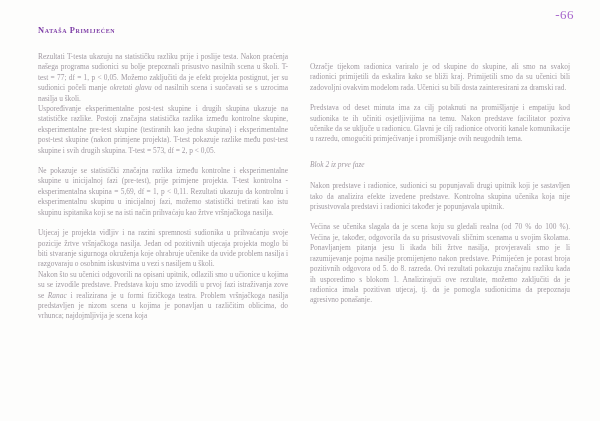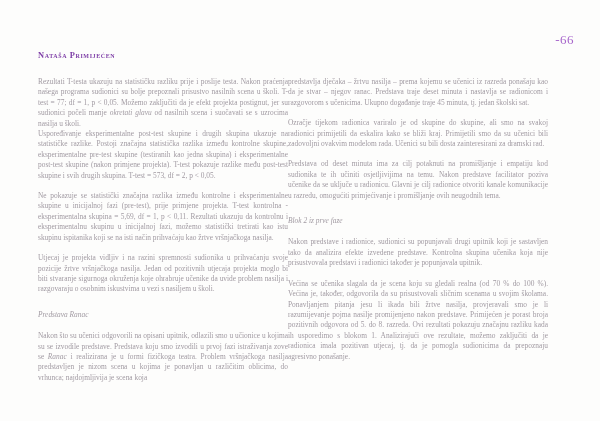--- a/index.html
+++ b/index.html
@@ -7,21 +7,20 @@
     padding: 0;
     background: #fdfdfc;
   }
   .page {
     position: relative;
     width: 600px;
     height: 390px;
     background: #fdfdfc;
     font-family: "Liberation Serif", serif;
     overflow: hidden;
-    margin-top: 25px;
   }
   .pagenum {
     position: absolute;
     top: 7px;
     right: 26px;
     font-size: 13px;
     color: #a766cb;
     letter-spacing: 0.5px;
     font-family: "Liberation Serif", serif;
   }
@@ -33,20 +32,21 @@
     font-size: 8.4px;
     letter-spacing: 0.6px;
     color: #7d3da6;
     font-weight: 600;
   }
   .columns {
     position: absolute;
     top: 52px;
     left: 38px;
     display: flex;
+    gap: 22px;
   }
   .col-left  { width: 250px; }
   .col-right { width: 260px; }
   p {
     margin: 0;
     font-size: 7.4px;
     line-height: 10.4px;
     color: #a19aa2;
     text-align: justify;
   }
@@ -70,26 +70,24 @@
 
   <div class="author">Nataša Primijećen</div>
 
   <div class="columns">
 
     <div class="col-left">
       <p><span>Rezultati T-testa ukazuju na statističku razliku prije i poslije testa. Nakon praćenja našega programa sudionici su bolje prepoznali prisustvo nasilnih scena u školi. T-test = 77; df = 1, p &lt; 0,05. Možemo zaključiti da je efekt projekta postignut, jer su sudionici počeli manje </span><i>okretati glavu</i><span> od nasilnih scena i suočavati se s uzrocima nasilja u školi.</span></p>
       <p>Uspoređivanje eksperimentalne post-test skupine i drugih skupina ukazuje na statističke razlike. Postoji značajna statistička razlika između kontrolne skupine, eksperimentalne pre-test skupine (testiranih kao jedna skupina) i eksperimentalne post-test skupine (nakon primjene projekta). T-test pokazuje razlike među post-test skupine i svih drugih skupina. T-test = 573, df = 2, p &lt; 0,05.</p>
       <p class="gap">Ne pokazuje se statistički značajna razlika između kontrolne i eksperimentalne skupine u inicijalnoj fazi (pre-test), prije primjene projekta. T-test kontrolna - eksperimentalna skupina = 5,69, df = 1, p &lt; 0,11. Rezultati ukazuju da kontrolnu i eksperimentalnu skupinu u inicijalnoj fazi, možemo statistički tretirati kao istu skupinu ispitanika koji se na isti način prihvaćaju kao žrtve vršnjačkoga nasilja.</p>
       <p class="gap">Utjecaj je projekta vidljiv i na razini spremnosti sudionika u prihvaćanju svoje pozicije žrtve vršnjačkoga nasilja. Jedan od pozitivnih utjecaja projekta moglo bi biti stvaranje sigurnoga okruženja koje ohrabruje učenike da uvide problem nasilja i razgovaraju o osobnim iskustvima u vezi s nasiljem u školi.</p>
-      <h3 class="subhead">Predstava Ranac</h3>
       <p><span>Nakon što su učenici odgovorili na opisani upitnik, odlazili smo u učionice u kojima su se izvodile predstave. Predstava koju smo izvodili u prvoj fazi istraživanja zove se </span><i>Ranac</i><span> i realizirana je u formi fizičkoga teatra. Problem vršnjačkoga nasilja predstavljen je nizom scena u kojima je ponavljan u različitim oblicima, do vrhunca; najdojmljivija je scena koja</span></p>
     </div>
 
     <div class="col-right">
-      <p>predstavlja dječaka – žrtvu nasilja – prema kojemu se učenici iz razreda ponašaju kao da je stvar – njegov ranac. Predstava traje deset minuta i nastavlja se radionicom i razgovorom s učenicima. Ukupno događanje traje 45 minuta, tj. jedan školski sat.</p>
       <p class="gap">Ozračje tijekom radionica variralo je od skupine do skupine, ali smo na svakoj radionici primijetili da eskalira kako se bliži kraj. Primijetili smo da su učenici bili zadovoljni ovakvim modelom rada. Učenici su bili dosta zainteresirani za dramski rad.</p>
       <p class="gap">Predstava od deset minuta ima za cilj potaknuti na promišljanje i empatiju kod sudionika te ih učiniti osjetljivijima na temu. Nakon predstave facilitator poziva učenike da se uključe u radionicu. Glavni je cilj radionice otvoriti kanale komunikacije u razredu, omogućiti primjećivanje i promišljanje ovih neugodnih tema.</p>
       <h3 class="subhead">Blok 2 iz prve faze</h3>
       <p>Nakon predstave i radionice, sudionici su popunjavali drugi upitnik koji je sastavljen tako da analizira efekte izvedene predstave. Kontrolna skupina učenika koja nije prisustvovala predstavi i radionici također je popunjavala upitnik.</p>
       <p class="gap">Većina se učenika slagala da je scena koju su gledali realna (od 70 % do 100 %). Većina je, također, odgovorila da su prisustvovali sličnim scenama u svojim školama. Ponavljanjem pitanja jesu li ikada bili žrtve nasilja, provjeravali smo je li razumijevanje pojma nasilje promijenjeno nakon predstave. Primijećen je porast broja pozitivnih odgovora od 5. do 8. razreda. Ovi rezultati pokazuju značajnu razliku kada ih usporedimo s blokom 1. Analizirajući ove rezultate, možemo zaključiti da je radionica imala pozitivan utjecaj, tj. da je pomogla sudionicima da prepoznaju agresivno ponašanje.</p>
     </div>
 
   </div>
 </div>
 

